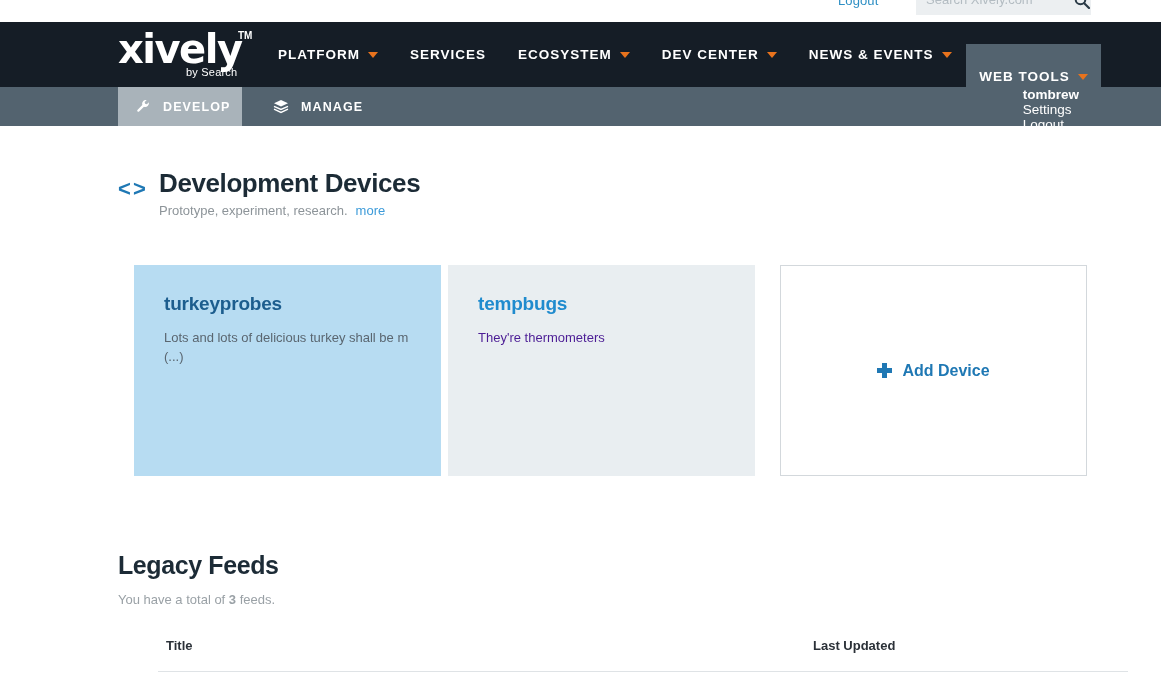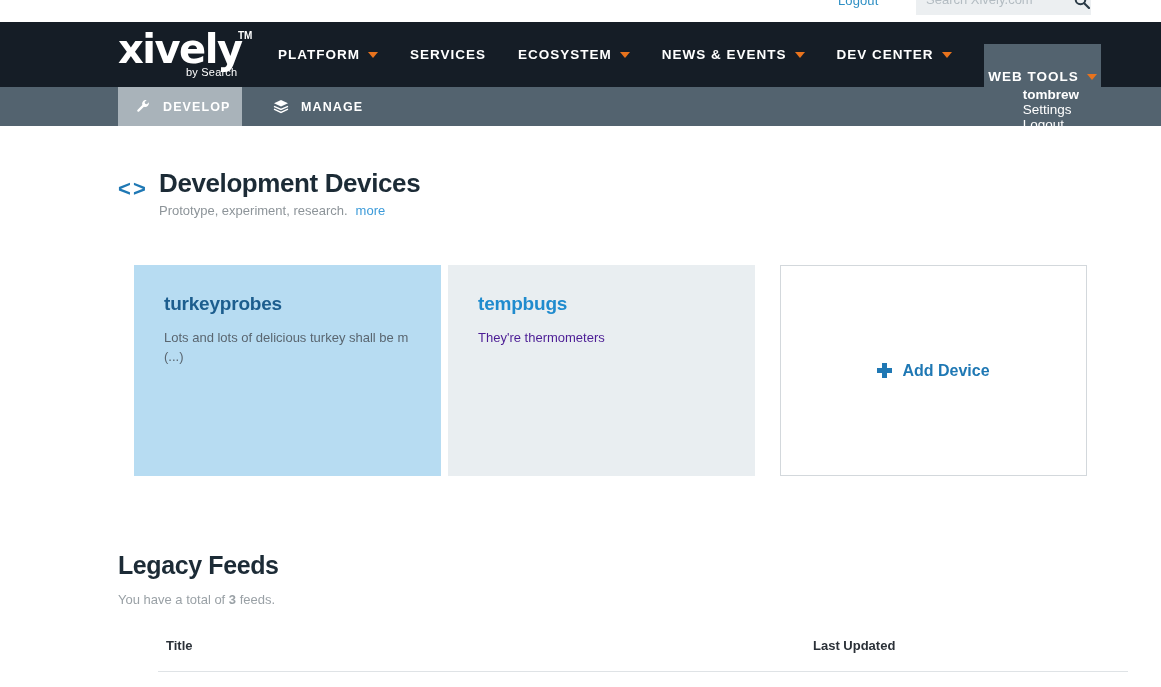--- a/index.html
+++ b/index.html
@@ -124,21 +124,21 @@
     width: 0; height: 0;
     border-left: 5px solid transparent;
     border-right: 5px solid transparent;
     border-top: 6px solid #e8731d;
   }
 
   .webtools {
     position: absolute;
     right: 60px;
     top: 22px;
-    width: 117px;
+    width: 135px;
     height: 65px;
     background: #53636f;
     display: flex;
     align-items: center;
     justify-content: center;
     cursor: pointer;
   }
 
   
   .subnav {
@@ -399,25 +399,25 @@
       <span class="caret"></span>
     </div>
     <div class="nav-item">
       <span class="nav-label">SERVICES</span>
     </div>
     <div class="nav-item">
       <span class="nav-label">ECOSYSTEM</span>
       <span class="caret"></span>
     </div>
     <div class="nav-item">
+      <span class="nav-label">DEV CENTER</span>
+      <span class="caret"></span>
+    </div>
+    <div class="nav-item">
       <span class="nav-label">NEWS &amp; EVENTS</span>
-      <span class="caret"></span>
-    </div>
-    <div class="nav-item">
-      <span class="nav-label">DEV CENTER</span>
       <span class="caret"></span>
     </div>
   </div>
 
   <div class="webtools">
     <span class="nav-label">WEB TOOLS</span>
     <span class="caret"></span>
   </div>
 </div>
 

